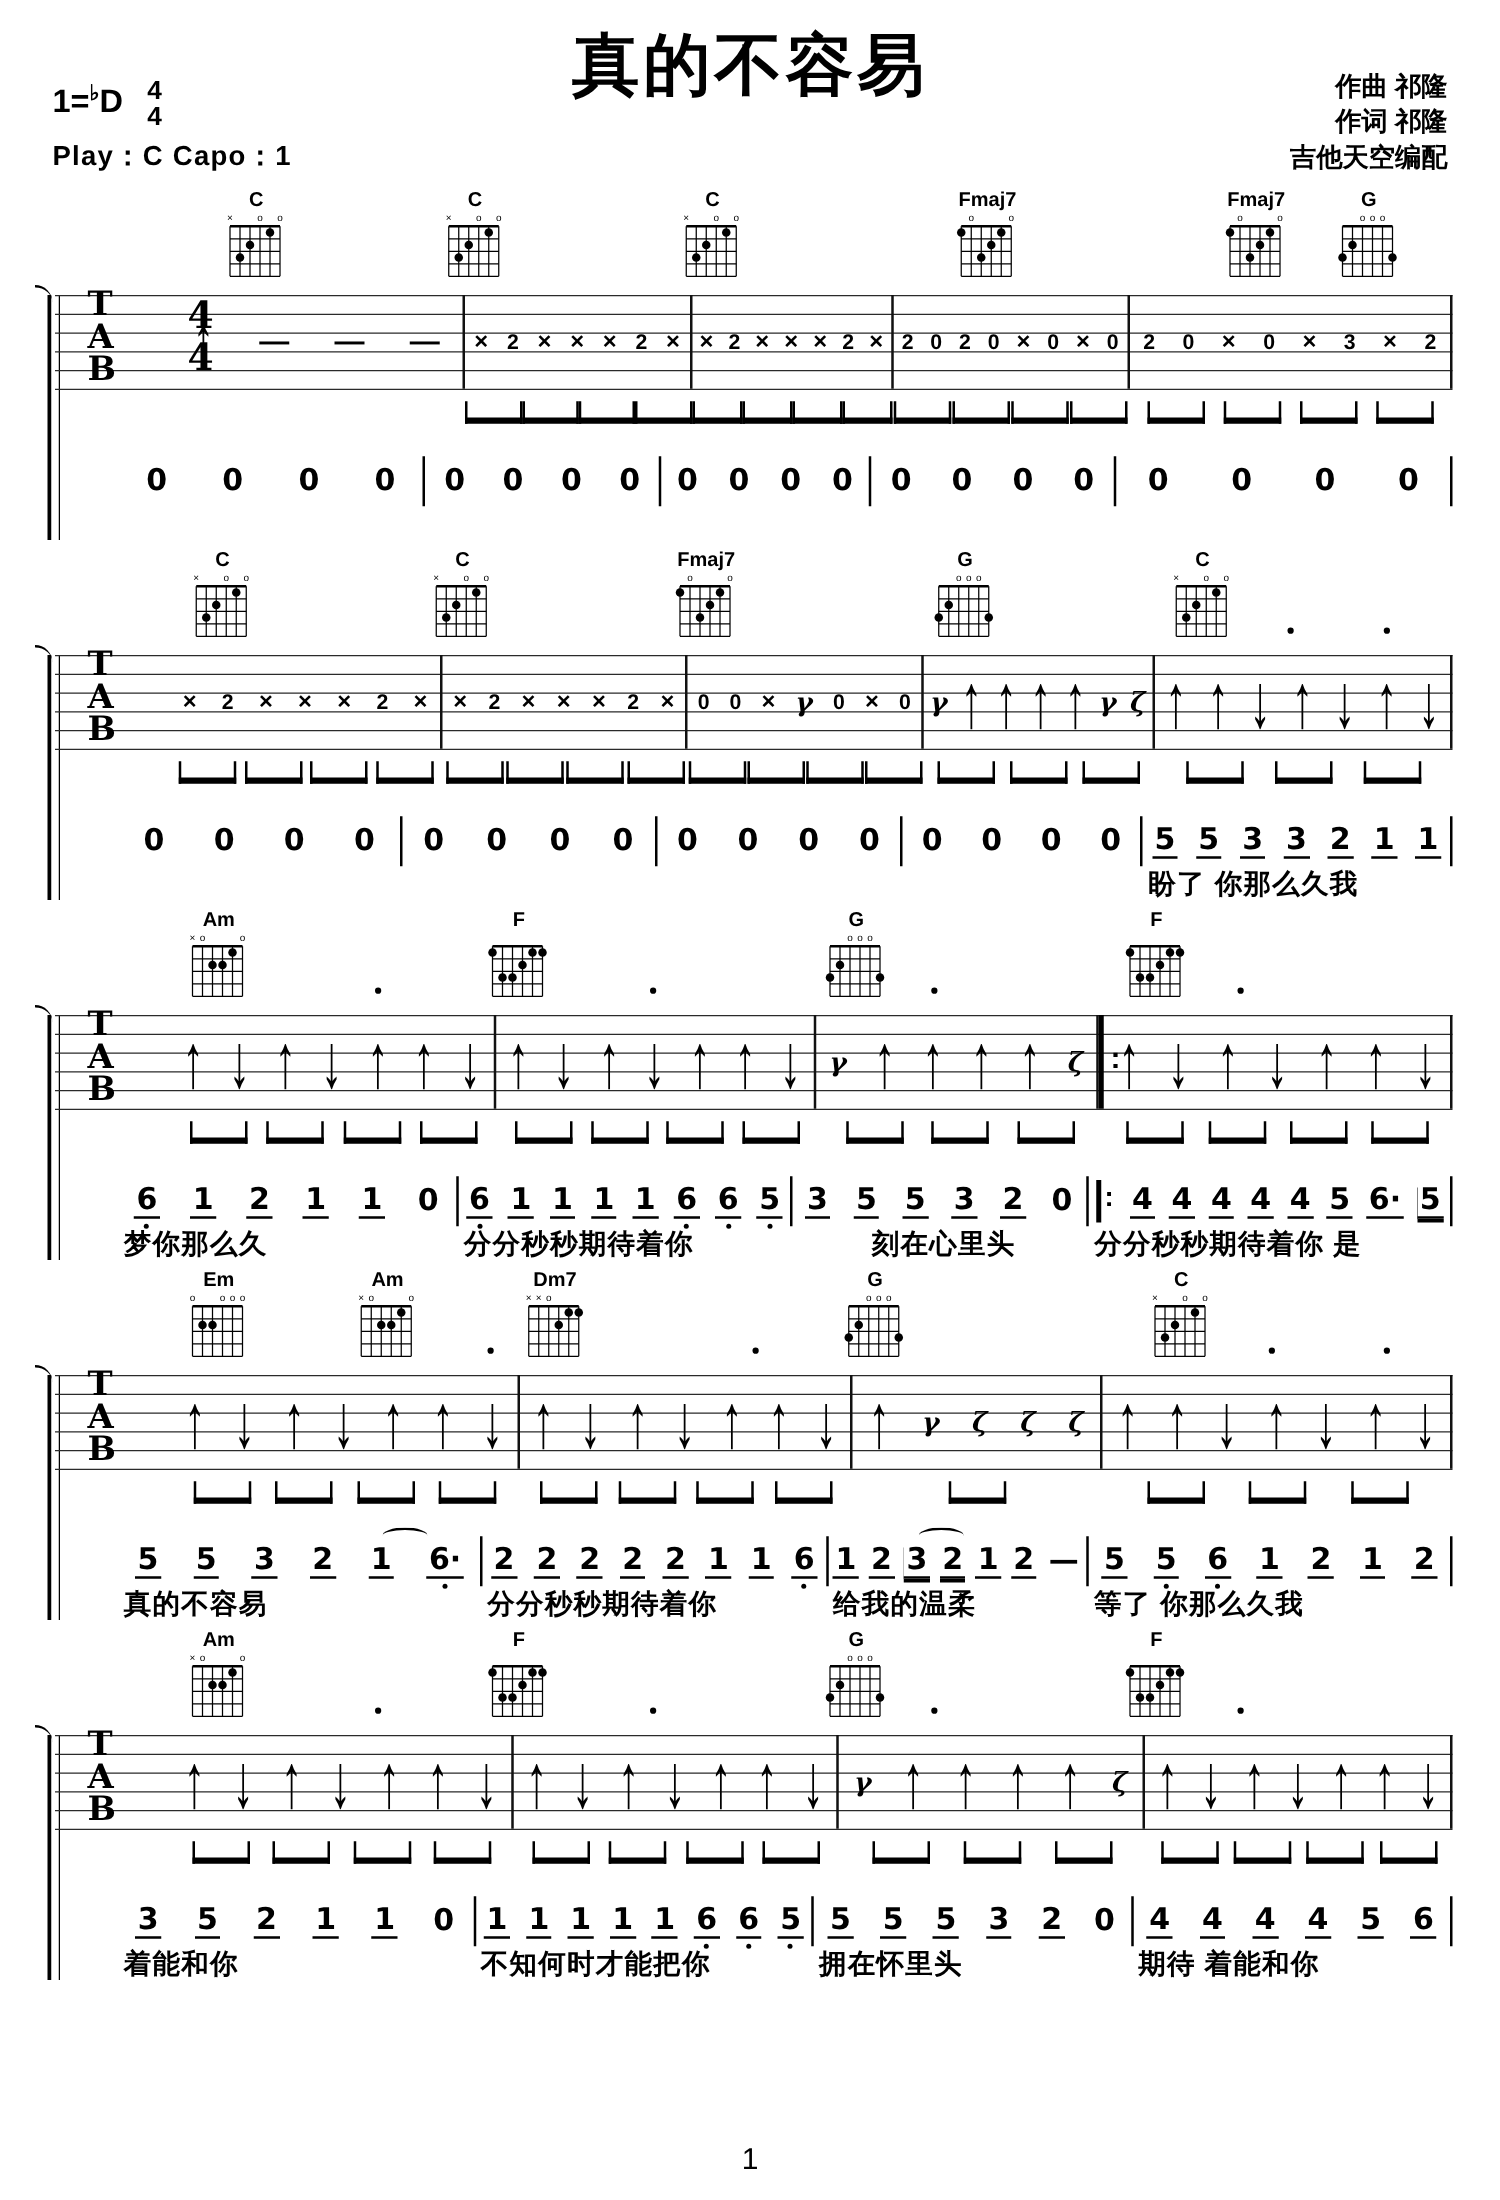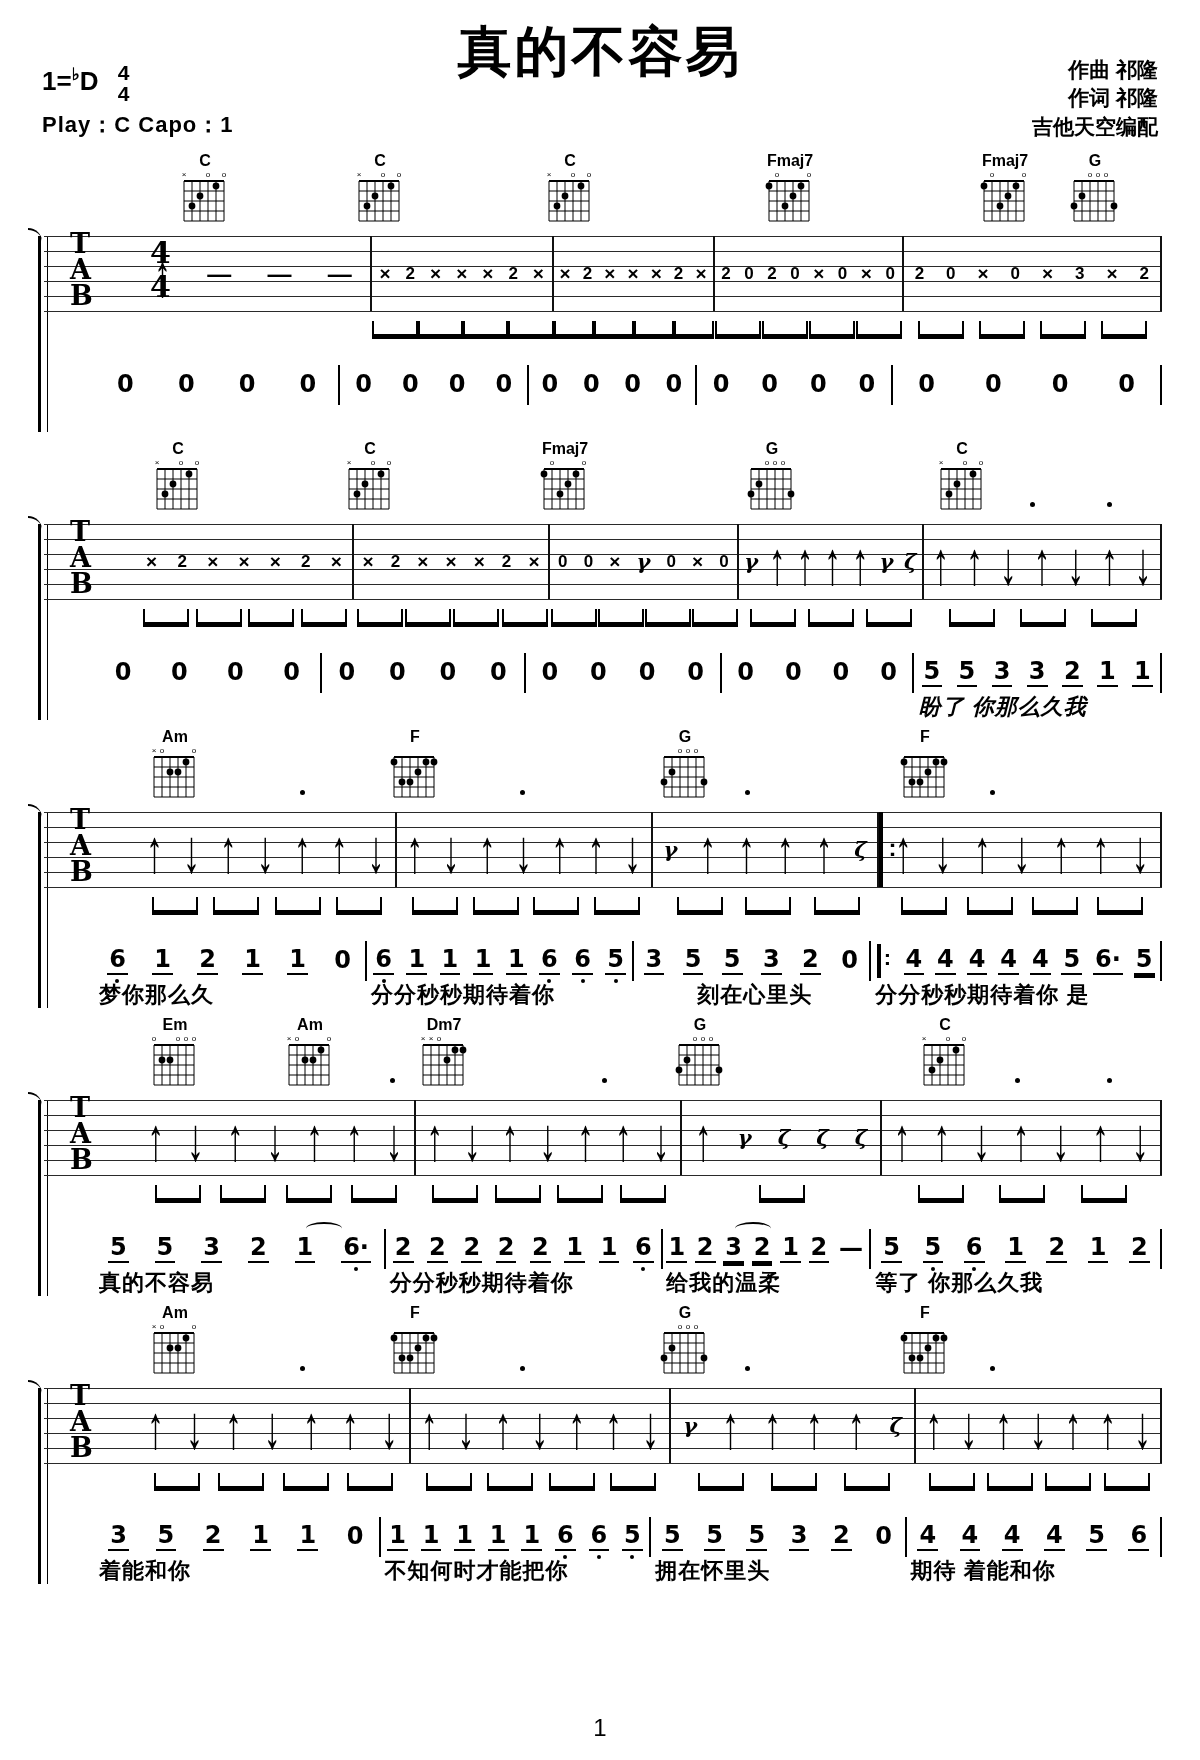--- a/index.html
+++ b/index.html
@@ -576,21 +576,21 @@
           <div class="jm" style="flex: 1.29 1 0%;">
             <span class="jn u1">5</span>
             <span class="jn u1">5</span>
             <span class="jn u1">3</span>
             <span class="jn u1">3</span>
             <span class="jn u1">2</span>
             <span class="jn u1">1</span>
             <span class="jn u1">1</span>
           </div>
         </div>
-        <div class="lrow" style="top: 256px; font-style: italic;">
+        <div class="lrow" style="top: 256px;">
           <div class="lm" style="flex: 1.18 1 0%;"></div>
           <div class="lm" style="flex: 1.06 1 0%;"></div>
           <div class="lm" style="flex: 1.02 1 0%;"></div>
           <div class="lm" style="flex: 1 1 0%;"></div>
           <div class="lm" style="flex: 1.29 1 0%;">盼了 你那么久我</div>
         </div>
       </div>
       <div class="system" style="height: 288px;">
         <div class="chordrow">
           <div class="chord" style="left: 147px;"><div class="cname">Am</div><svg width="52" height="58">

